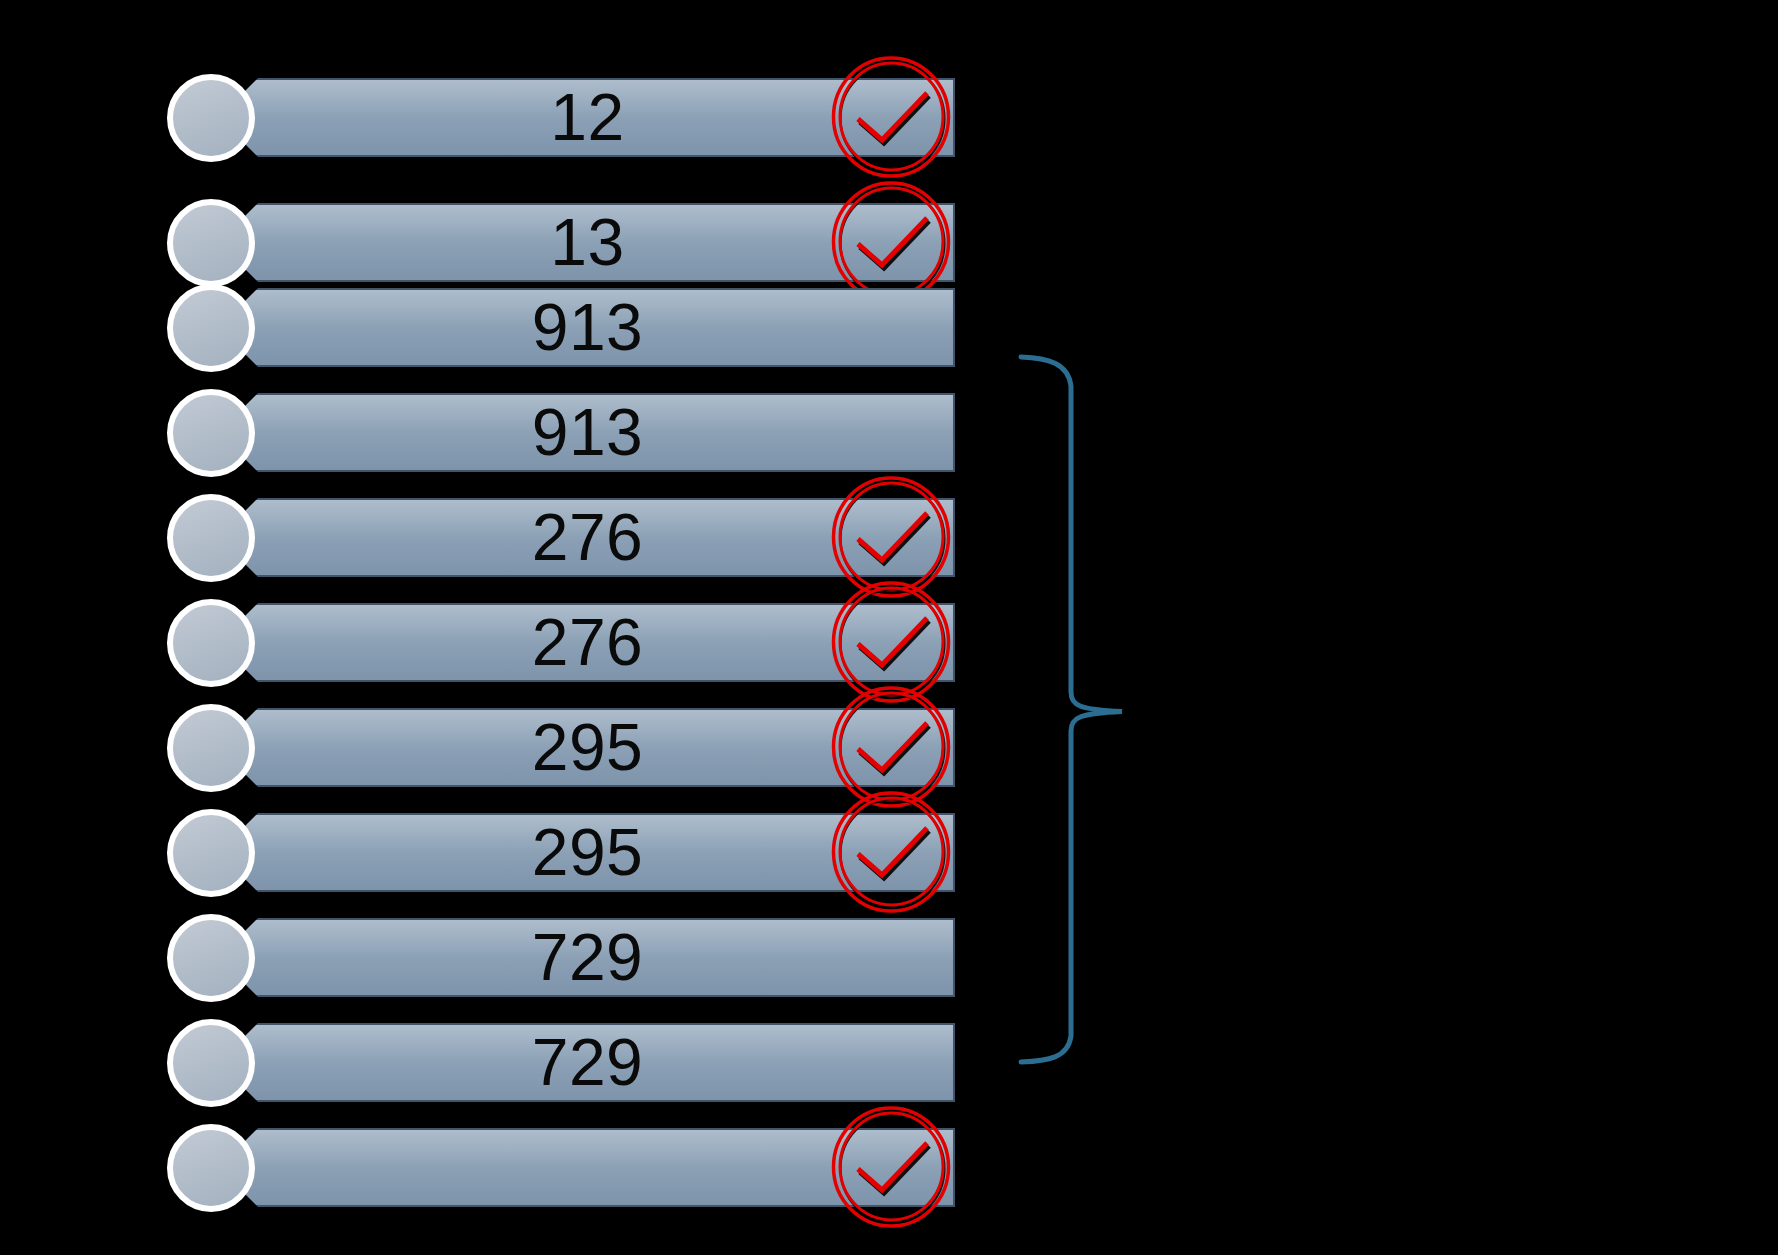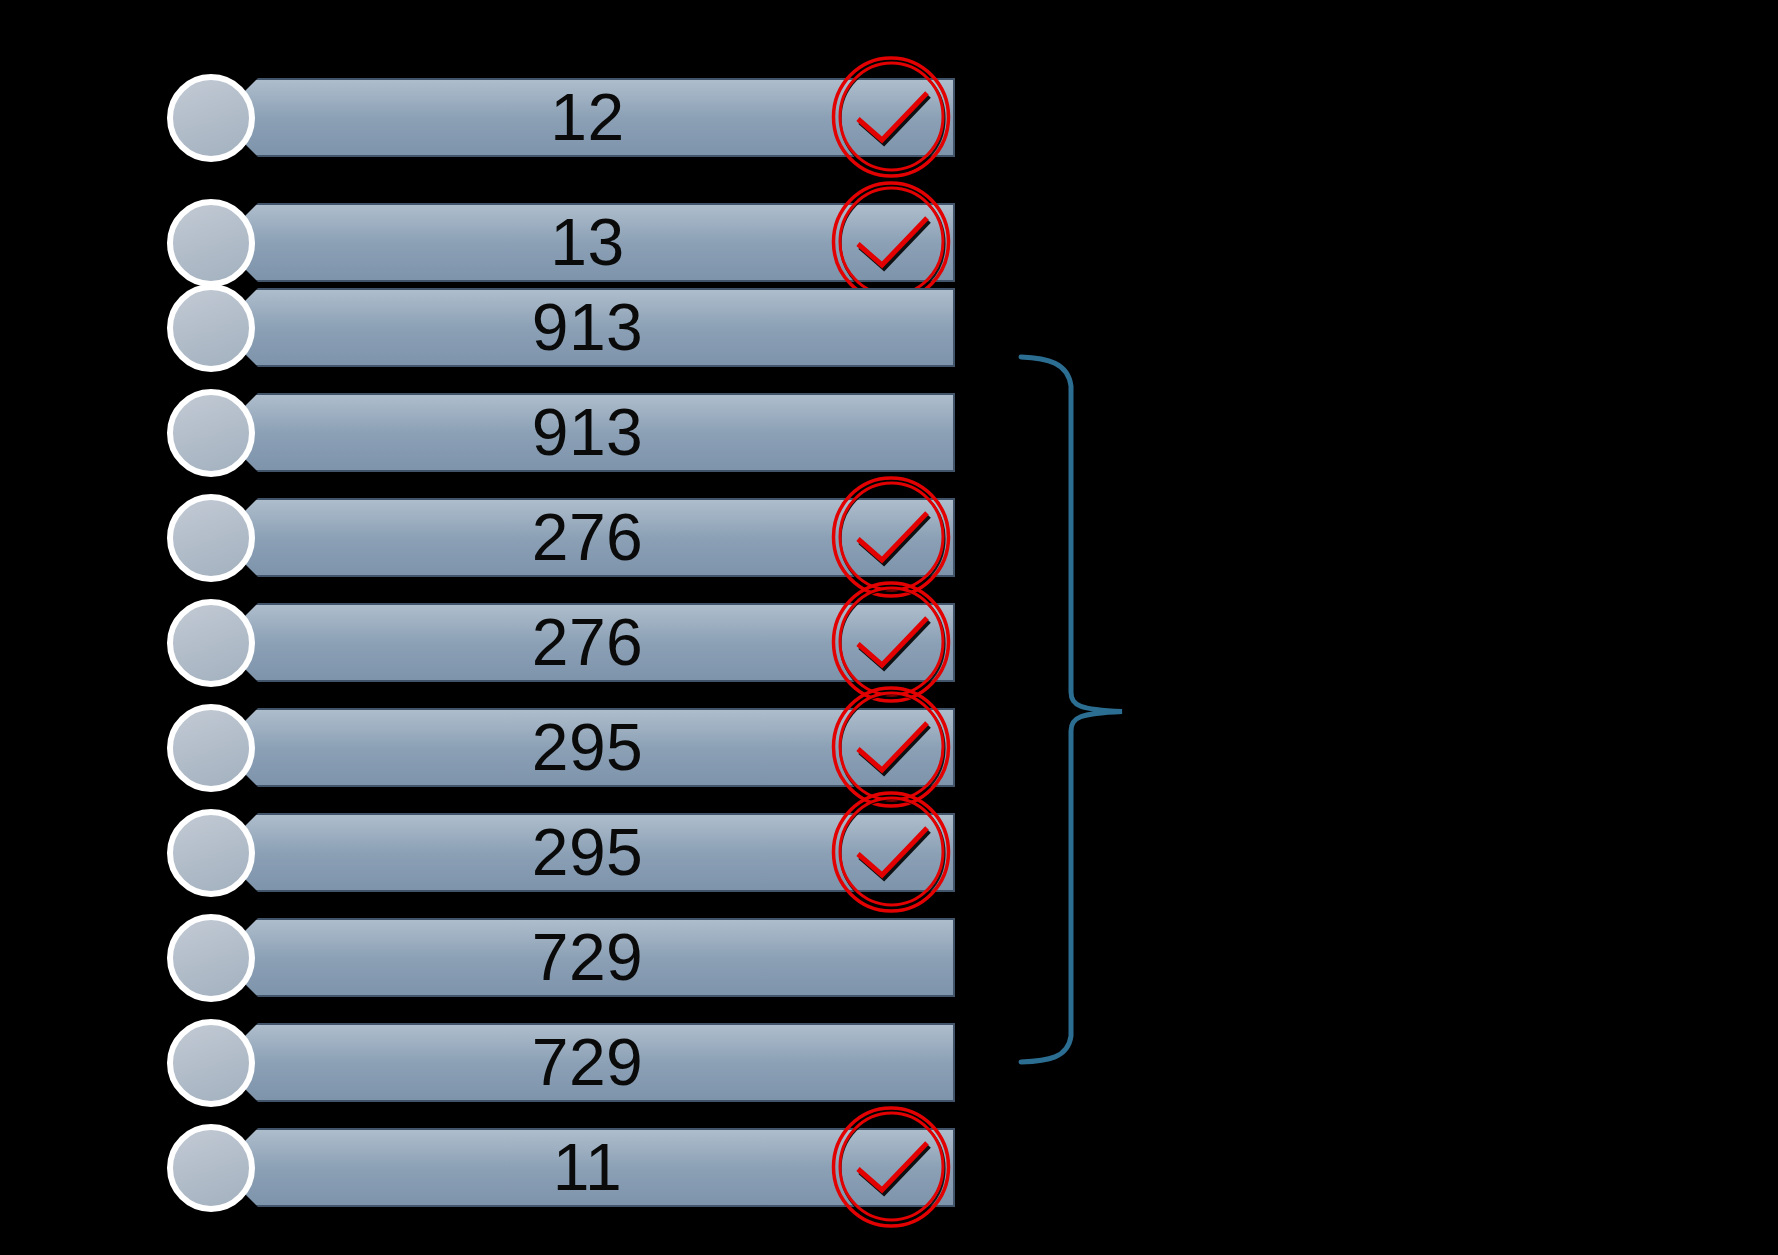--- a/index.html
+++ b/index.html
@@ -213,21 +213,20 @@
 
   </div>
     <div class="row" style="top: 1023px;">
     <div class="bar"></div>
     <div class="bar-label">729</div>
     <div class="bullet"></div>
 
   </div>
     <div class="row" style="top: 1128px;">
     <div class="bar"></div>
-    <div class="bar-label">11</div>
     <div class="bullet"></div>
     <svg class="check" viewBox="-65 -65 130 130" width="130" height="130">
       <ellipse class="ring-outer" cx="0" cy="0" rx="57.5" ry="59"></ellipse>
       <ellipse class="ring-shadow" cx="1.5" cy="1.5" rx="52" ry="54"></ellipse>
       <ellipse class="ring-inner" cx="0.5" cy="-0.5" rx="51.5" ry="53.5"></ellipse>
       <polyline class="check-shadow" points="-31,5 -7,26 38,-21"></polyline>
       <polyline class="check-stroke" points="-33,2 -9,23 36,-24"></polyline>
     </svg>
   </div>
   </div>

